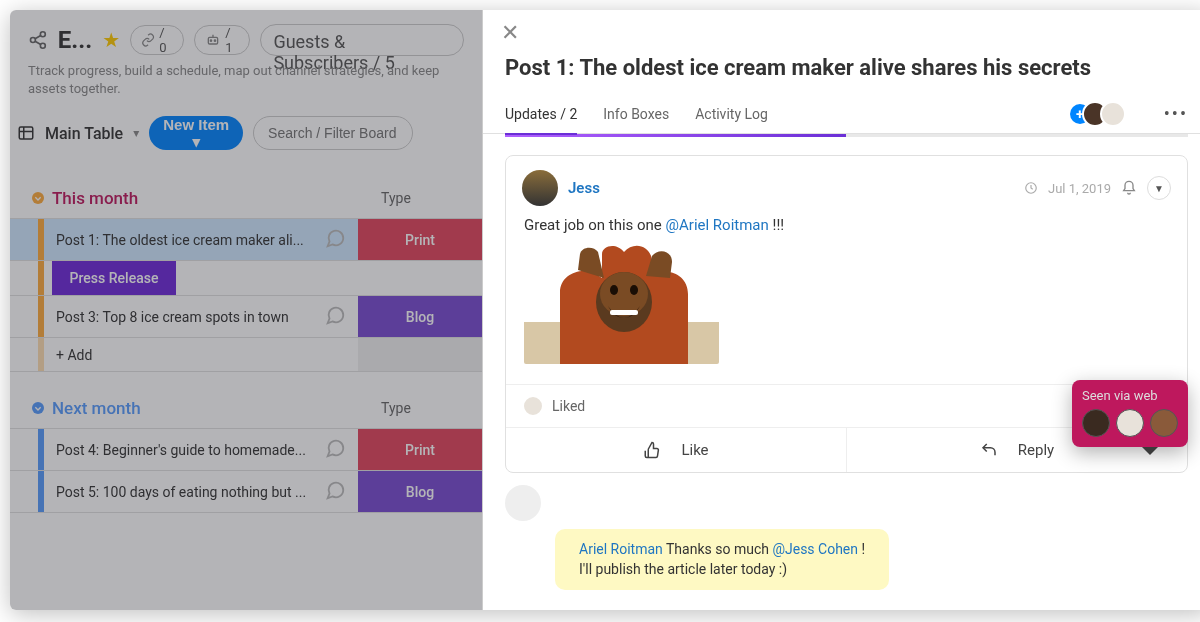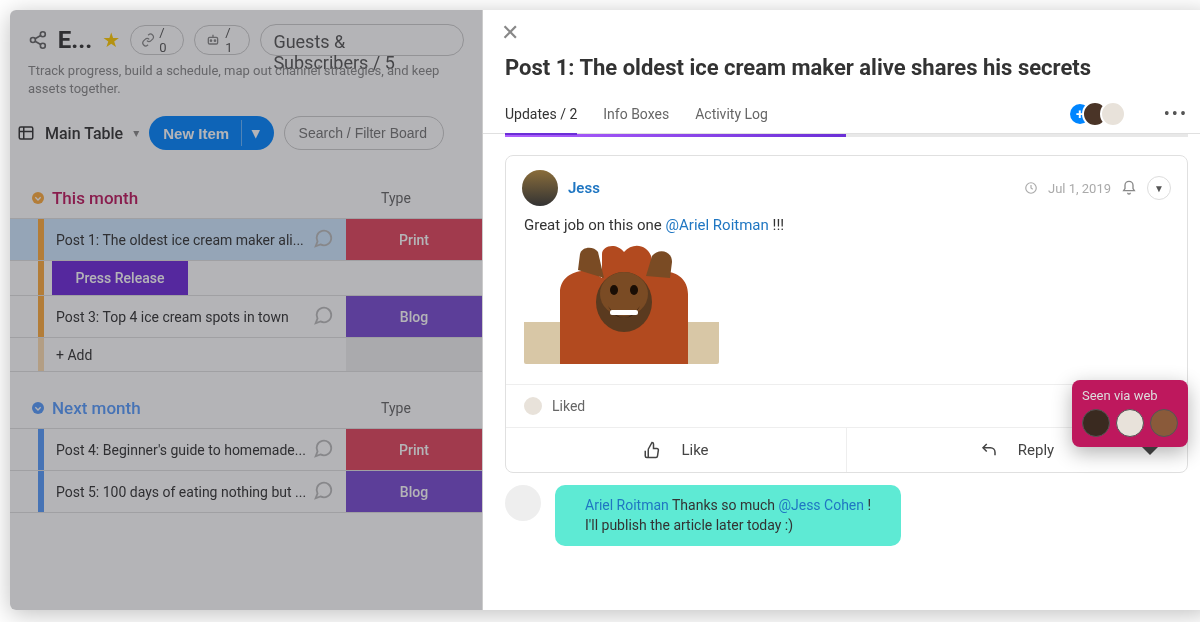--- a/index.html
+++ b/index.html
@@ -12,35 +12,35 @@
 .share-ic { width:22px; height:22px; }
 .etitle { font-size:24px; font-weight:700; color:#333; }
 .star {color:#ffcb00; font-size:20px;}
 .chip { border:1px solid #ccc; border-radius:999px; padding:5px 10px; font-size:13px; color:#555; display:inline-flex; align-items:center; gap:4px; height:30px;}
 .chipbig { border:1px solid #ccc; border-radius:999px; padding:6px 12px; font-size:18px; color:#555; height:32px;}
 .desc { padding: 0 18px 10px; color:#888; font-size:13px; line-height:1.4;}
 .toolbar { display:flex; align-items:center; gap:10px; padding:8px 7px 12px;}
 .table-ic { width:18px; height:18px; }
 .tbtn { font-size:16px; color:#333; font-weight:500;}
 .chev { color:#888; font-size:12px;}
-.newitem { background:#0085ff; color:#fff; border:none; border-radius:999px; height:34px; display:flex; align-items:center; padding:0 14px; font-size:15px; font-weight:600;}
+.newitem { background:#0085ff; color:#fff; border:none; border-radius:999px; height:34px; display:flex; align-items:center; padding:0 14px; font-size:15px; font-weight:600;flex-direction:column;}
 .newitem .div { width:1px; height:26px; background:rgba(255,255,255,.4); margin:0 10px 0 12px;}
 .search { border:1px solid #ccc; border-radius:999px; height:34px; width:160px; padding:0 14px; color:#999; font-size:14px;}
 .group { margin-top: 22px; }
 .grp-h { display:flex; align-items:center; padding:4px 20px 10px; }
 .g-tog { width:16px; height:16px; margin-right:6px;}
 .g-name { font-size:17px; font-weight:500; flex:1;}
 .col-type { width:132px; text-align:center; font-size:14px; color:#666;}
 .row { display:flex; align-items:center; min-height:35px; border-top:1px solid #e0e0e0;}
 .row:last-child { border-bottom:1px solid #e0e0e0;}
 .row .bar { width:6px; align-self:stretch; margin-left:28px; margin-right:8px;}
 .row .name { flex:1; padding:8px 4px; font-size:14px; color:#333; overflow:hidden; text-overflow:ellipsis; white-space:nowrap; display:flex; align-items:center;}
 .row.selected { background:#cfe8ff;}
 .bubble { width:22px; height:22px; margin-right:8px; flex-shrink:0;}
-.typecell { width:136px; align-self:stretch; display:flex; align-items:center; justify-content:center; color:#fff; font-size:14px; font-weight:500;}
+.typecell { width:124px; align-self:stretch; display:flex; align-items:center; justify-content:center; color:#fff; font-size:14px; font-weight:500;}
 .add { color:#888; padding-left:12px;}
 
 .closex { font-size:22px; color:#888; margin:10px 0 0 18px; width:20px; cursor:pointer;}
 .ptitle { font-size:22px; font-weight:700; color:#333; padding:10px 22px 14px;}
 .tabs { display:flex; align-items:center; gap:26px; padding:0 22px; border-bottom:1px solid #e0e0e0; height:40px;}
 .tab { font-size:14px; color:#666; height:40px; display:flex; align-items:center; cursor:pointer; position:relative;}
 .tab.active { color:#333;}
 .tab.active::after { content:""; position:absolute; bottom:-1px; left:0; right:0; height:2px; background:#6b2fd6;}
 .tabs .sp { flex:1;}
 .avs { display:flex; align-items:center; }
@@ -60,21 +60,21 @@
 .gif { width:195px; height:120px; border-radius:2px; margin:10px 0; overflow:hidden; background:#fff;}
 .gif svg { width:100%; height:100%; display:block;}
 .card-f { border-top:1px solid #eee; display:flex; align-items:center; padding:10px 16px; color:#666;}
 .card-f .sp { flex:1;}
 .eye { width:18px; height:18px; margin-right:6px;}
 .actions { display:flex; border-top:1px solid #eee;}
 .act { flex:1; display:flex; align-items:center; justify-content:center; gap:20px; height:44px; color:#444; font-size:15px; cursor:pointer;}
 .act:first-child { border-right:1px solid #eee;}
 .reply { display:flex; gap:14px; padding:12px 22px 0;}
 .rav { width:36px; height:36px; border-radius:50%; background:#eee; flex-shrink:0;}
-.rbub { background:#5eead4; border-radius:10px; padding:10px 30px; font-size:14px; color:#333; line-height:1.45;}
+.rbub { background:#fef9c3; border-radius:10px; padding:10px 24px; font-size:14px; color:#333; line-height:1.45;margin-top:44px;}
 .tooltip { position:absolute; right:22px; top:370px; background:#be185d; color:#fff; border-radius:8px; padding:8px 10px 10px; z-index:20; box-shadow:0 6px 20px rgba(0,0,0,.3);}
 .tooltip .lbl { font-size:13px; color:#ddd; margin-bottom:6px;}
 .tooltip .avs2 { display:flex; gap:6px;}
 .tooltip .av2 { width:28px; height:28px; border-radius:50%; background:#888; border:1px solid #555;}
 .tooltip::after { content:""; position:absolute; bottom:-8px; right:30px; border-width:8px 8px 0 8px; border-style:solid; border-color:#3b3b3b transparent transparent transparent;}
 </style>
 </head>
 <body>
 
 <div class="app">
@@ -146,21 +146,21 @@
             </div>
             <div class="typecell" style="background: rgb(226, 68, 92);">Print</div>
           </div>
           <div class="row">
             <div class="bar" style="background: rgb(253, 171, 61);"></div>
             <div class="typecell" style="background: #6d28d9;">Press Release</div>
           </div>
           <div class="row">
             <div class="bar" style="background: rgb(253, 171, 61);"></div>
             <div class="name">
-              <span style="flex:1;overflow:hidden;text-overflow:ellipsis">Post 3: Top 4 ice cream spots in town</span>
+              <span style="flex:1;overflow:hidden;text-overflow:ellipsis">Post 3: Top 8 ice cream spots in town</span>
               <span><svg class="bubble" viewBox="0 0 24 24" fill="none" stroke="#bbb" stroke-width="2">
                   <path d="M21 12a8 8 0 0 1-11.8 7L4 21l2-5.2A8 8 0 1 1 21 12z"></path>
                 </svg></span>
             </div>
             <div class="typecell" style="background: rgb(120, 75, 209);">Blog</div>
           </div>
           <div class="row">
             <div class="bar" style="background: rgb(253, 171, 61); opacity: 0.4;"></div>
             <div class="name add">+ Add</div>
             <div class="typecell" style="background: rgb(240, 240, 240);"></div>

